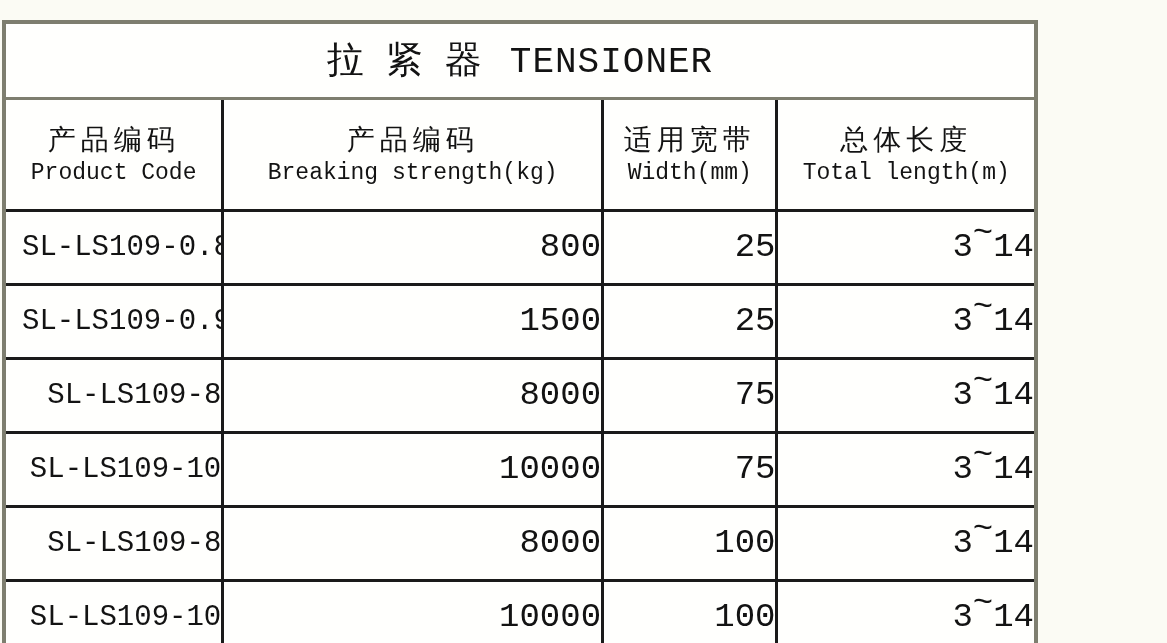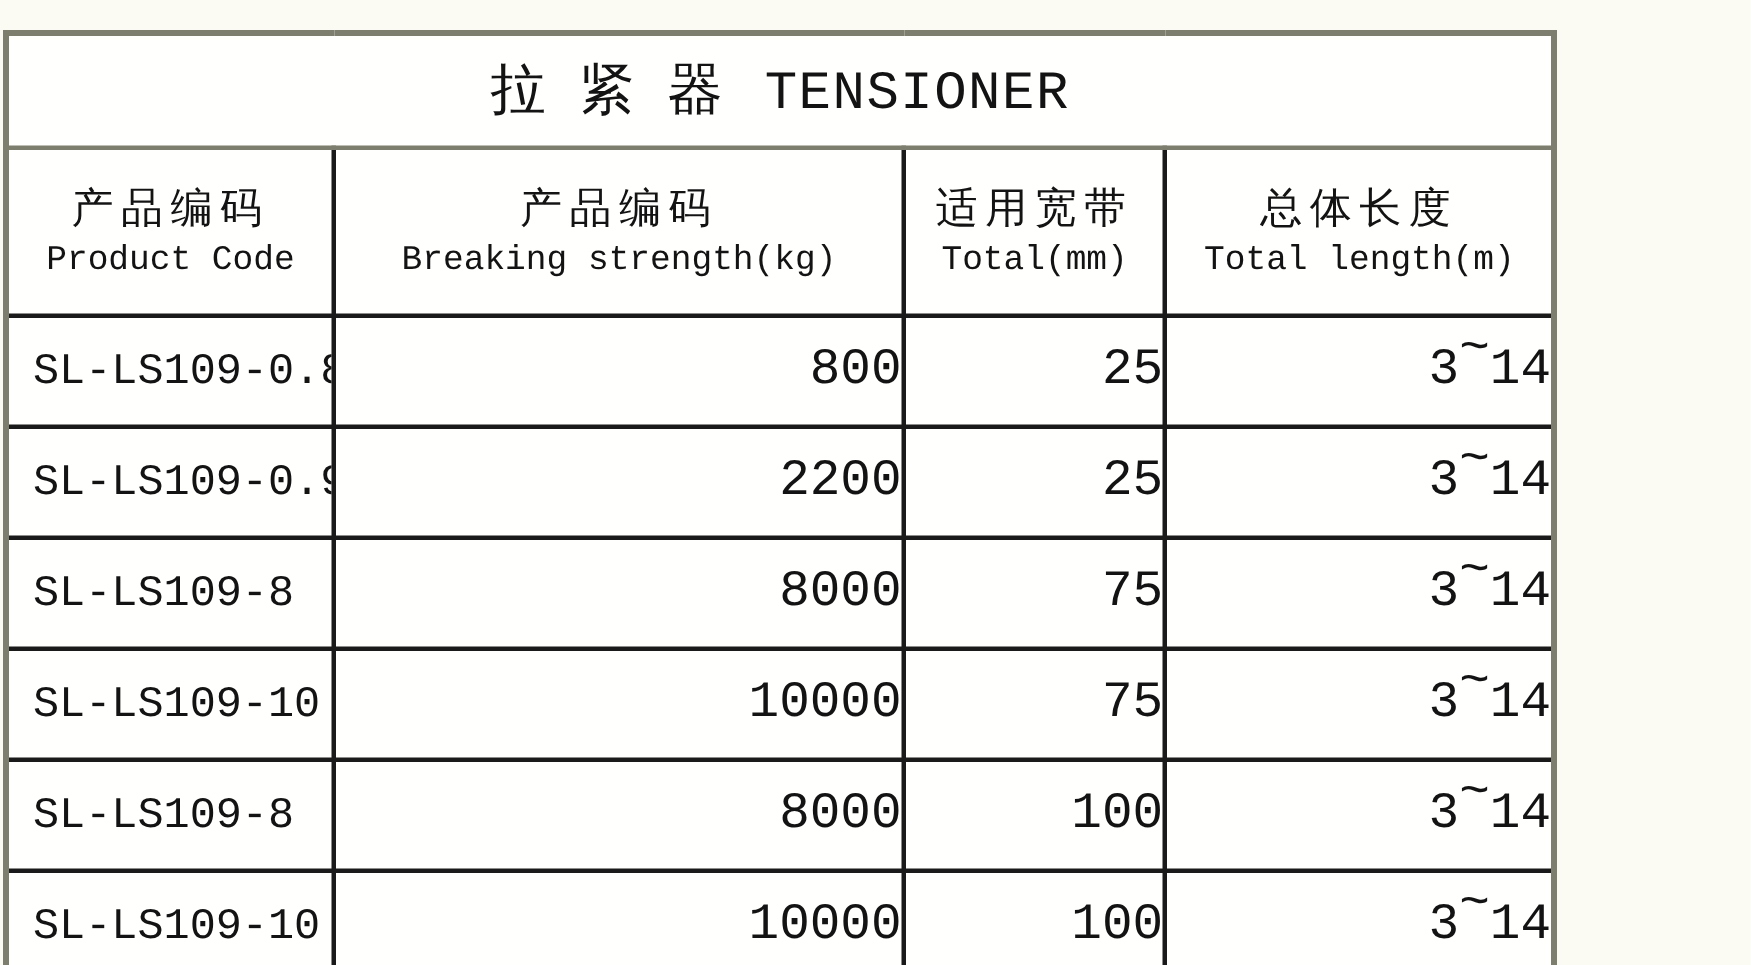--- a/index.html
+++ b/index.html
@@ -60,21 +60,21 @@
     line-height: 1.35;
     font-family: "Liberation Serif", "DejaVu Serif", serif;
   }
   .h-en { font-size: 23px; line-height: 1.25; }
 
   tbody td {
     font-size: 34px;
     text-align: right;
   }
   tbody td.code-cell {
-    text-align: left;
+    text-align: right;
     padding-left: 16px;
     font-size: 29px;
   }
   .tilde {
     position: relative;
     top: -0.42em;
     display: inline-block;
     line-height: 0;
   }
 </style>
@@ -99,38 +99,38 @@
           <th>
             <div class="h-zh">产品编码</div>
             <div class="h-en">Product Code</div>
           </th>
           <th>
             <div class="h-zh">产品编码</div>
             <div class="h-en">Breaking strength(kg)</div>
           </th>
           <th>
             <div class="h-zh">适用宽带</div>
-            <div class="h-en">Total(mm)</div>
+            <div class="h-en">Width(mm)</div>
           </th>
           <th>
             <div class="h-zh">总体长度</div>
             <div class="h-en">Total length(m)</div>
           </th>
         </tr>
     </thead>
     <tbody>
         <tr>
           <td class="code-cell">SL-LS109-0.8</td>
           <td>800</td>
           <td>25</td>
           <td>3<span class="tilde">~</span>14</td>
         </tr>
         <tr>
           <td class="code-cell">SL-LS109-0.9</td>
-          <td>2200</td>
+          <td>1500</td>
           <td>25</td>
           <td>3<span class="tilde">~</span>14</td>
         </tr>
         <tr>
           <td class="code-cell">SL-LS109-8</td>
           <td>8000</td>
           <td>75</td>
           <td>3<span class="tilde">~</span>14</td>
         </tr>
         <tr>

